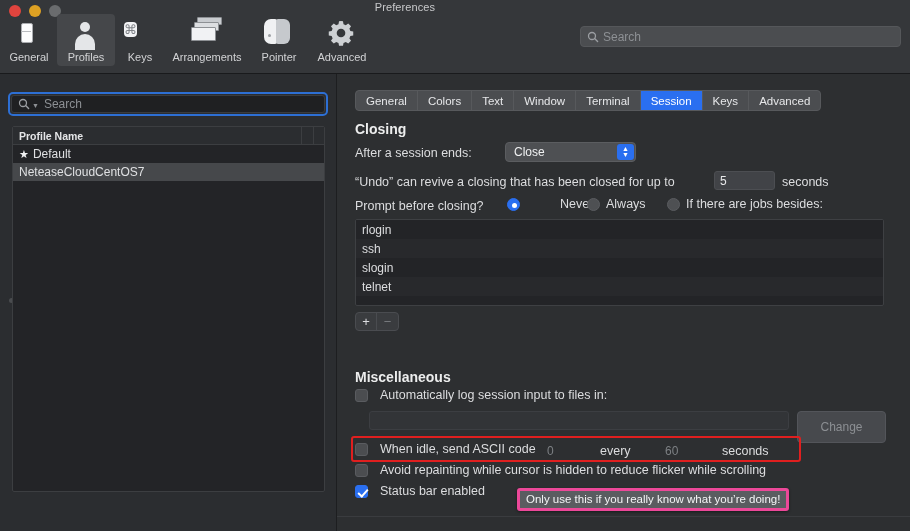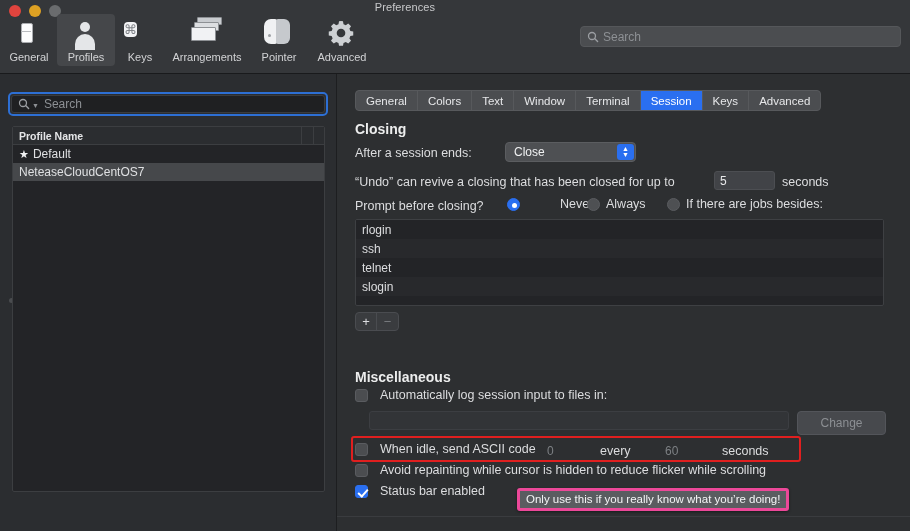--- a/index.html
+++ b/index.html
@@ -507,21 +507,21 @@
     border-right: 1px solid #4a4c50;
     cursor: default;
   }
   .jb:last-child { border-right: none; color: #7b7e82; }
 
   
   .pushbtn {
     background: #47494d;
     border: 1px solid #53555a;
     border-radius: 4px;
-    height: 24px;
+    height: 32px;
     display: flex;
     align-items: center;
     justify-content: center;
     font-size: 12px;
     color: #8c8f93;
     cursor: default;
   }
   .pushbtn.active { color: #ededee; }
 
   
@@ -701,22 +701,22 @@
     </div>
 
     <div class="abs radio-row" style="left:330px; top:123px;text-align:center;" data-name="prompt-option-jobs-besides">
       <span class="radio" data-name="radio-indicator"></span>
       <span class="lbl" data-name="prompt-option-label">If there are jobs besides:</span>
     </div>
 
     <div id="jobs-list" data-name="jobs-list-box">
       <div class="job-row" data-name="job-list-item">rlogin</div>
       <div class="job-row" data-name="job-list-item">ssh</div>
+      <div class="job-row" data-name="job-list-item">slogin</div>
       <div class="job-row" data-name="job-list-item">telnet</div>
-      <div class="job-row" data-name="job-list-item">slogin</div>
     </div>
 
     <div id="jobs-buttons" data-name="jobs-list-controls">
       <div class="jb" data-name="add-job-button">+</div>
       <div class="jb" data-name="remove-job-button">−</div>
     </div>
 
     <div class="section-title" style="left:18px; top:295px;" data-name="miscellaneous-section-title">Miscellaneous</div>
 
     <div class="abs check-row" style="left:18px; top:314px;" data-name="auto-log-session-checkbox">

